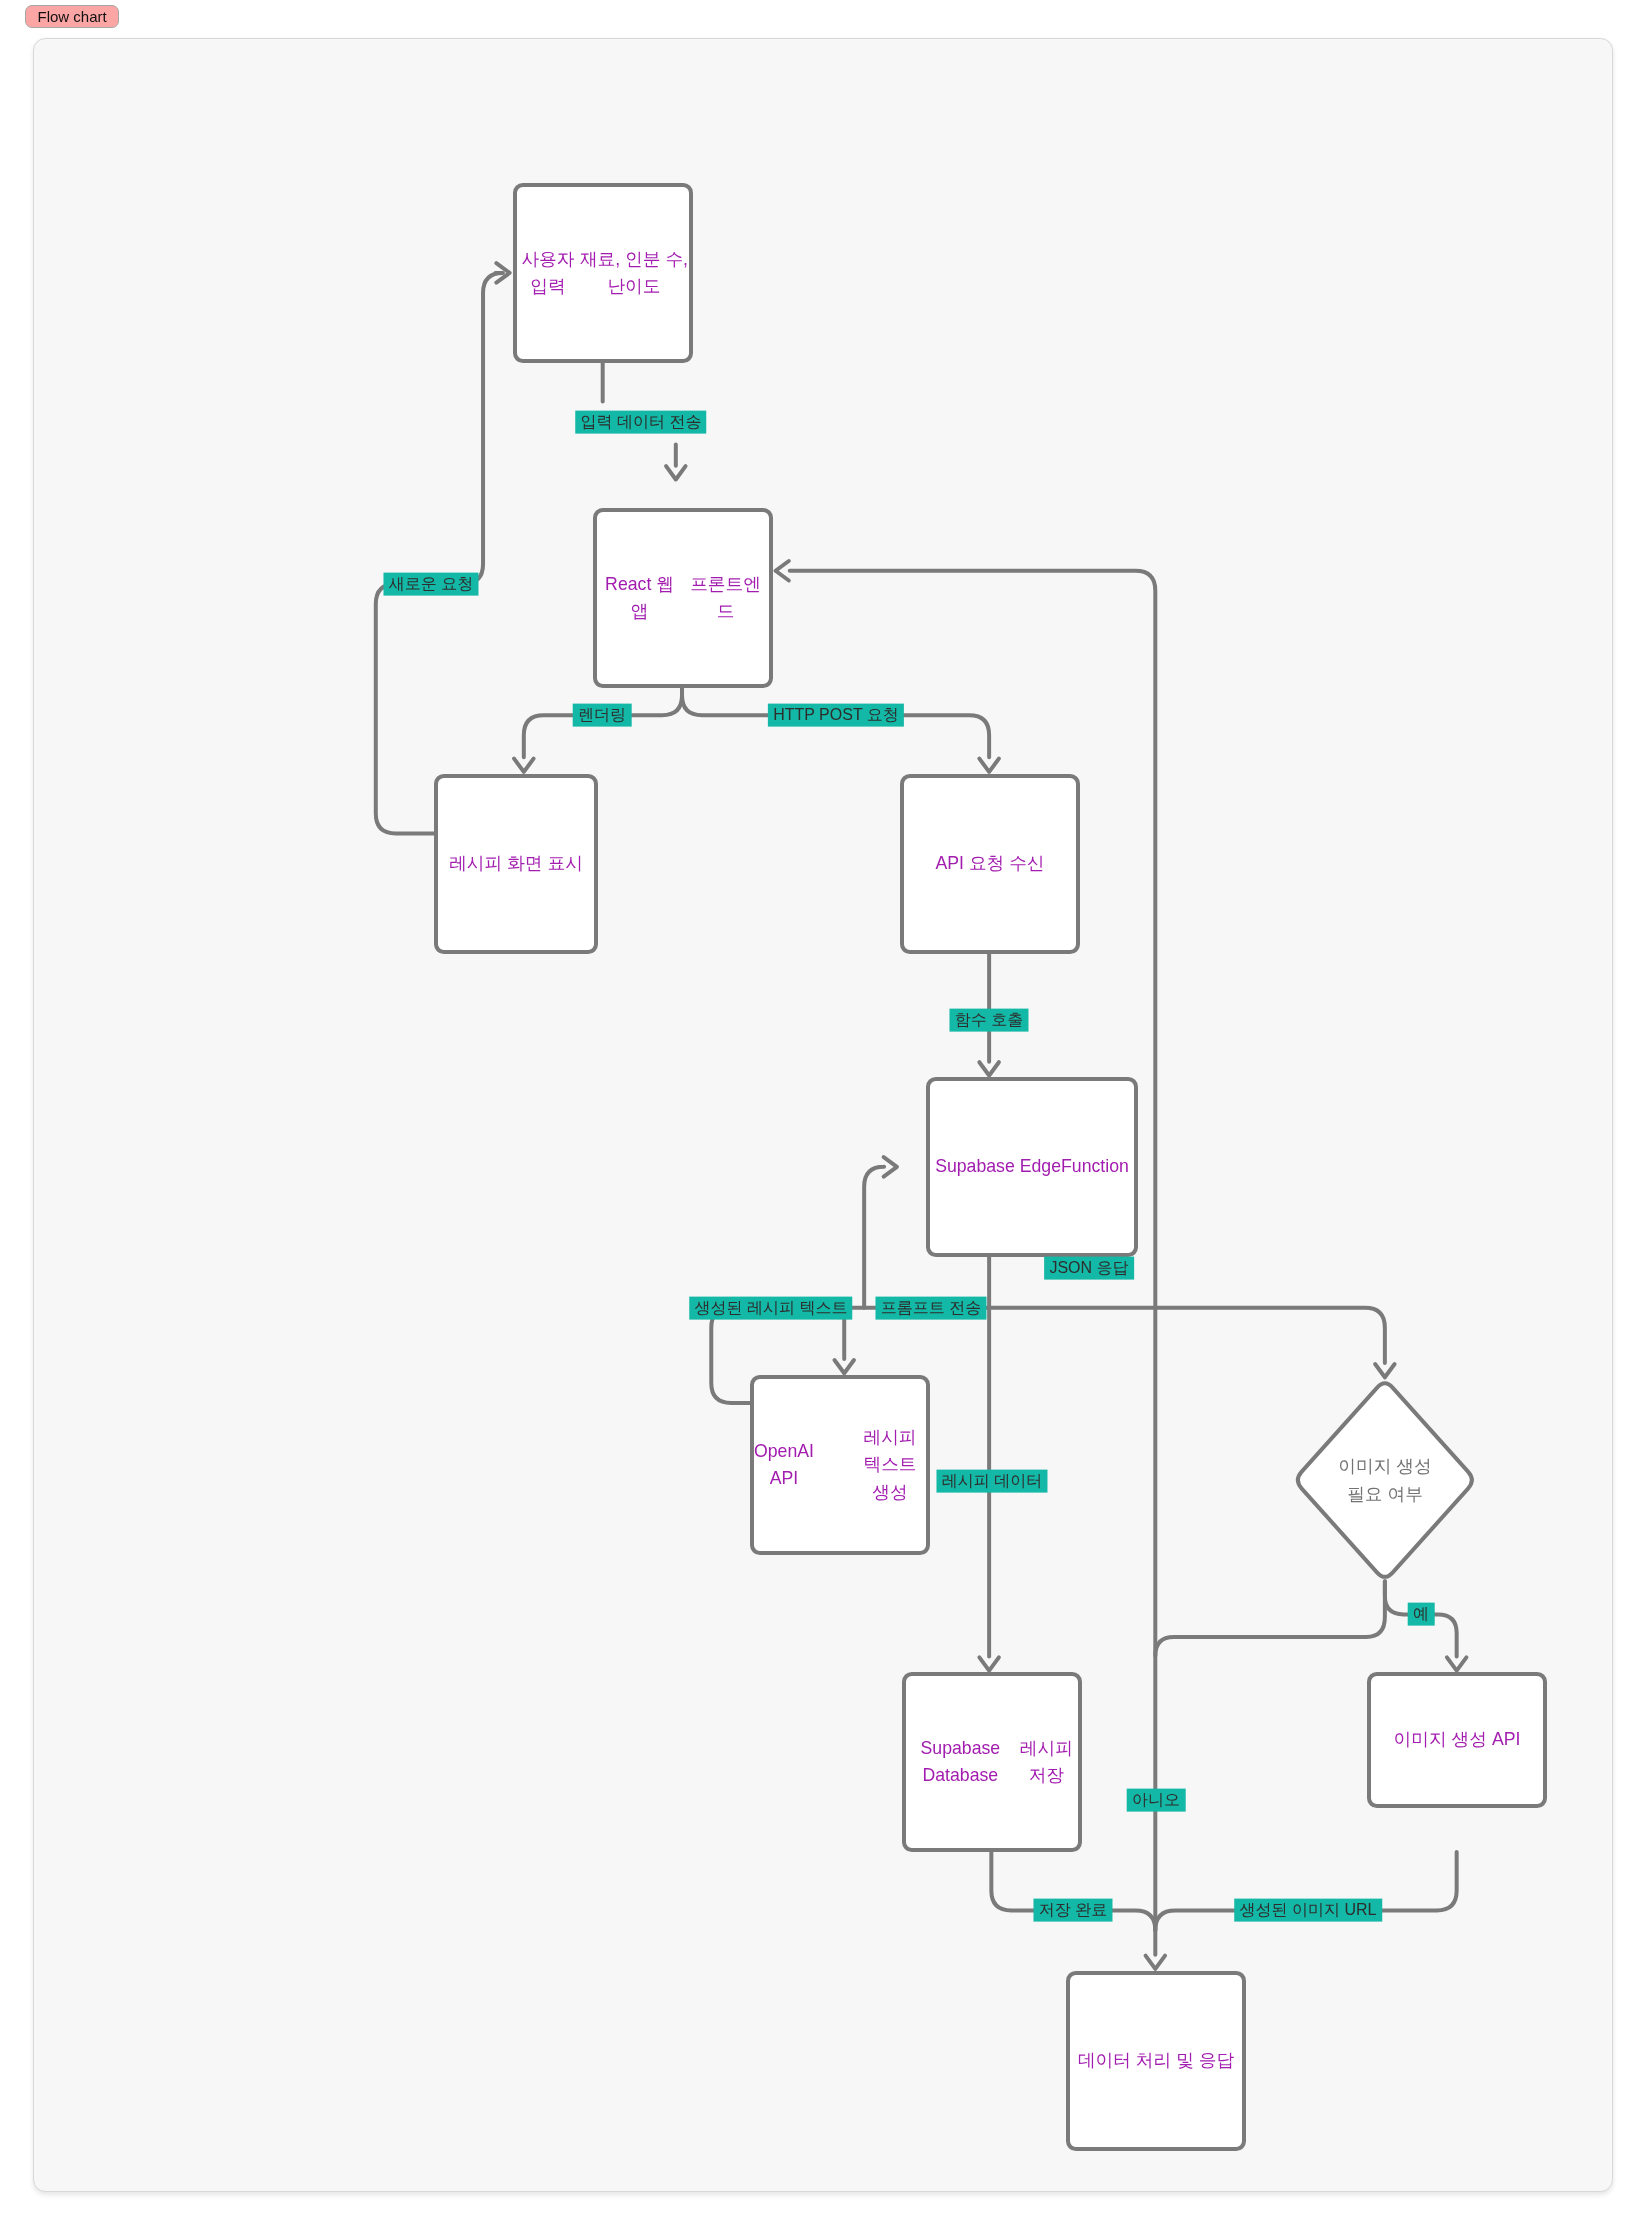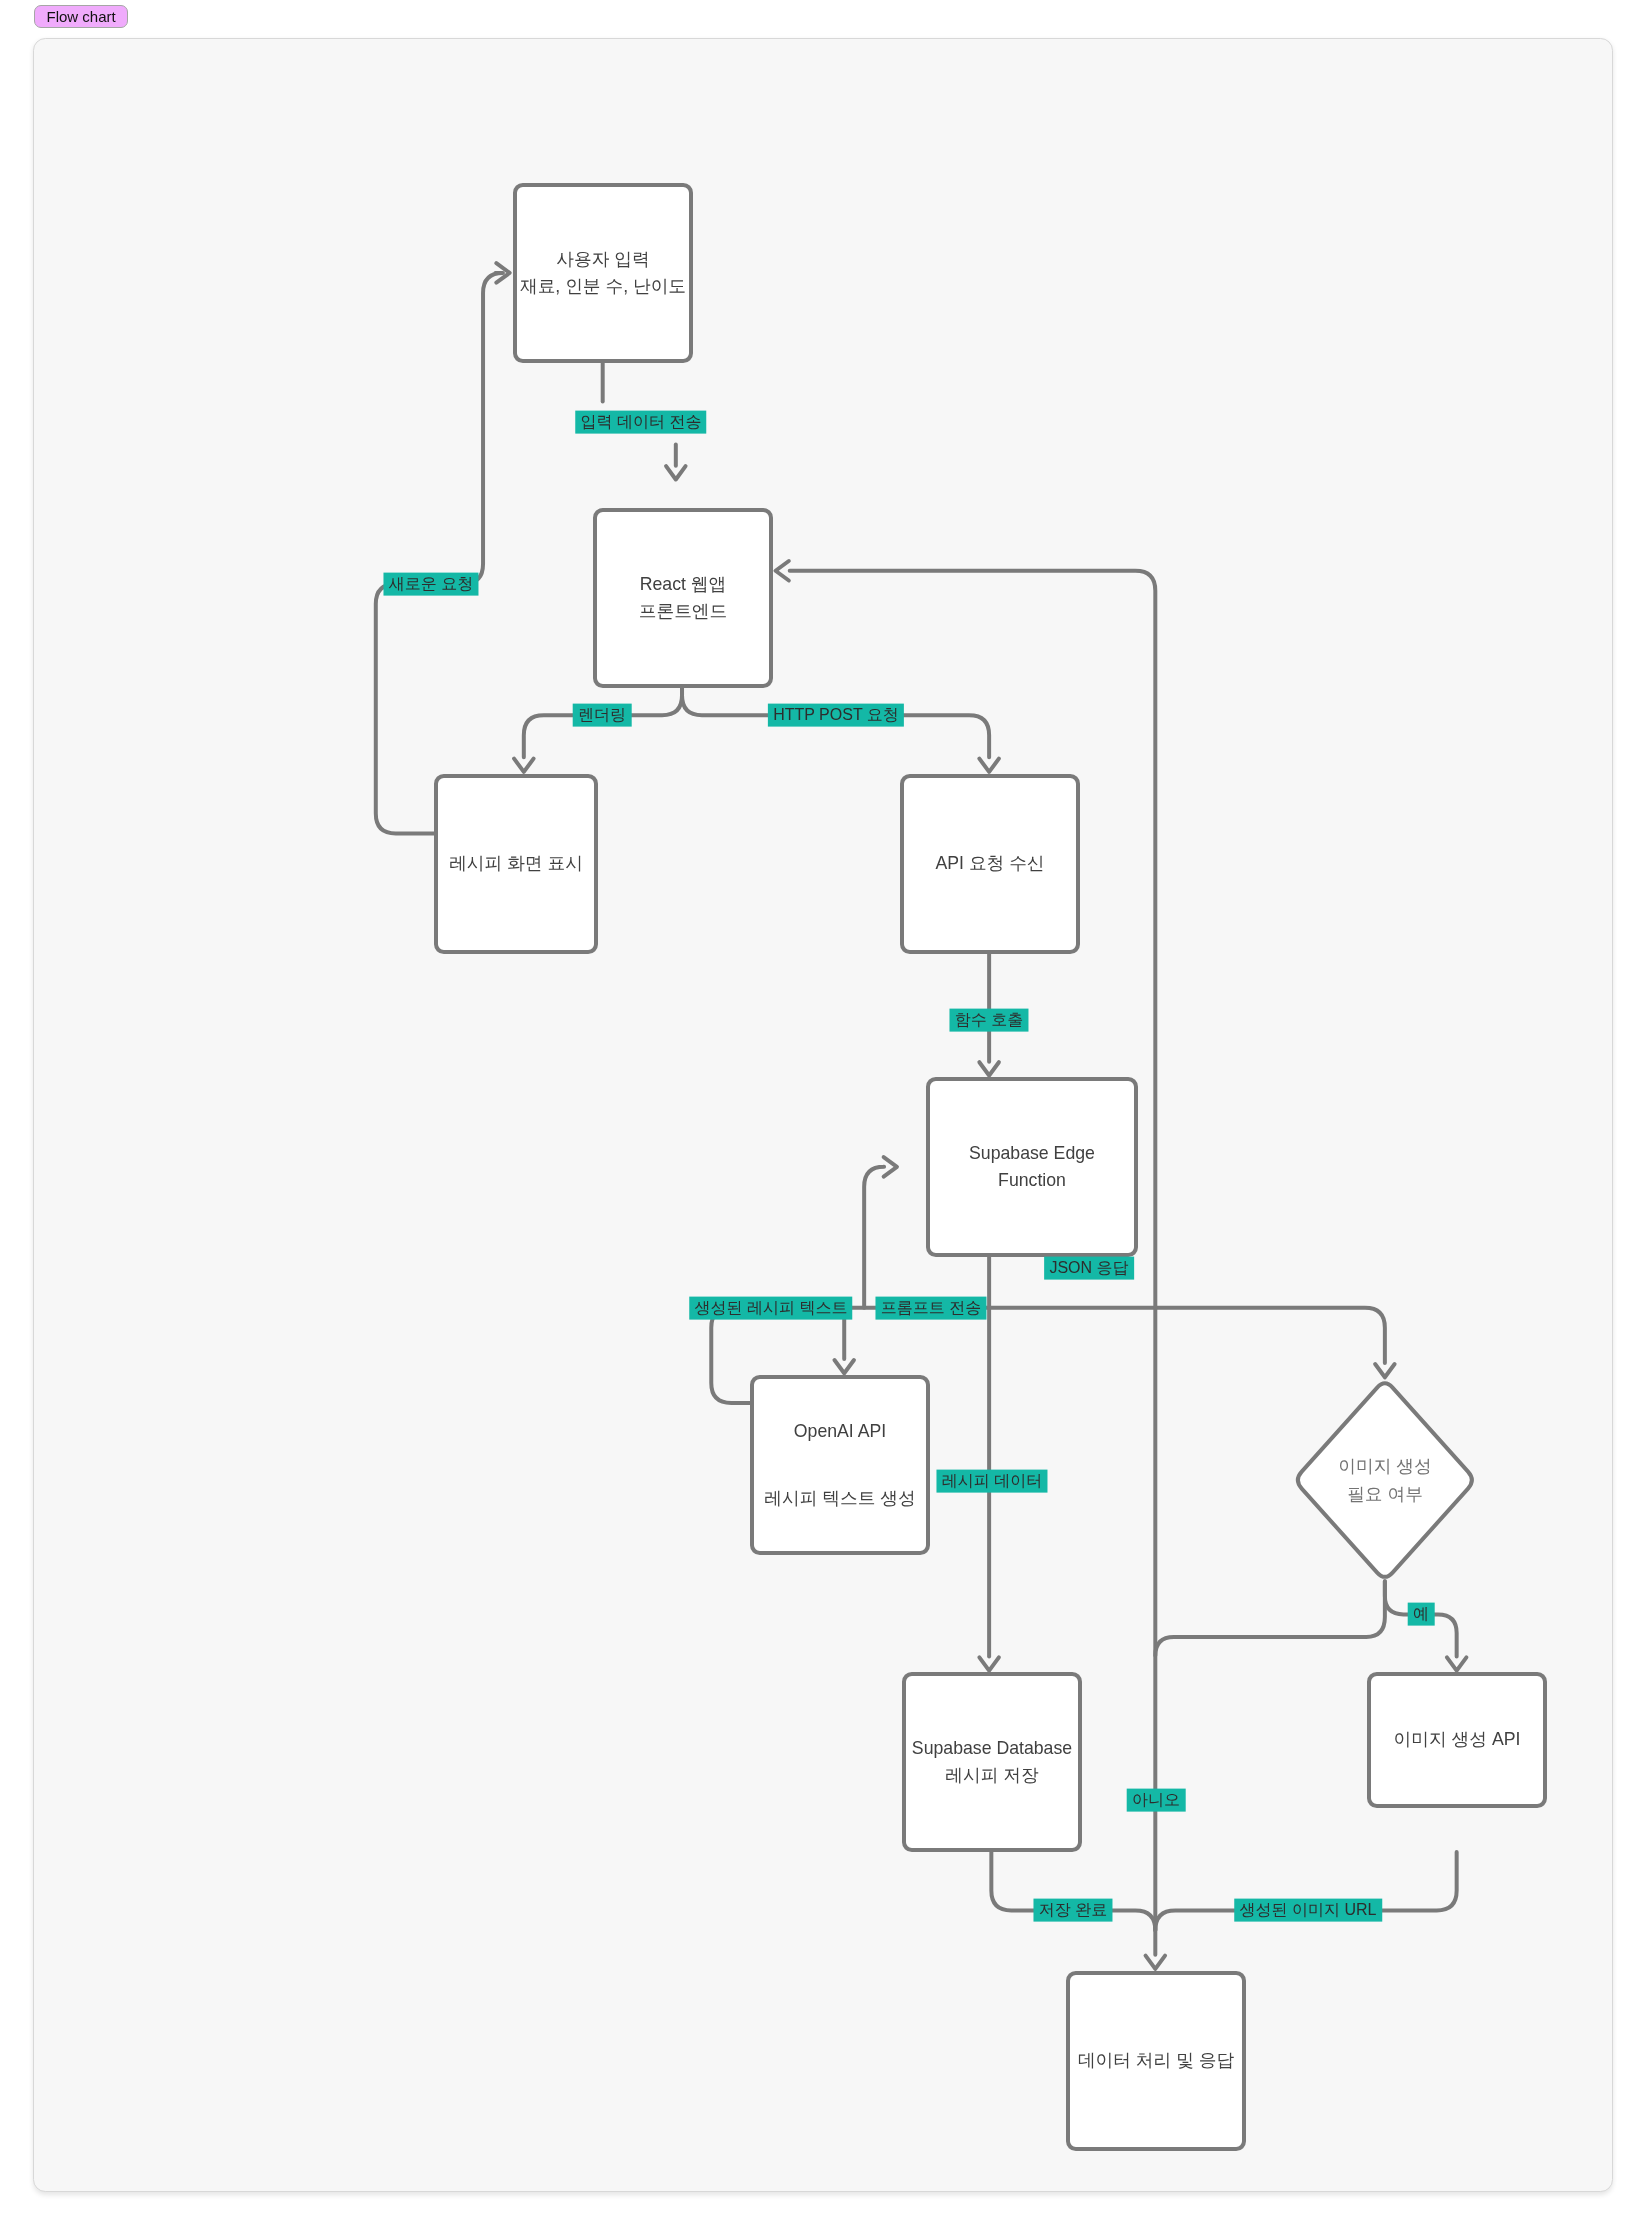--- a/index.html
+++ b/index.html
@@ -1,29 +1,29 @@
 <!DOCTYPE html>
 <html style="font-size:7px"><head>
 <meta charset="utf-8">
 <style>
   html,body{margin:0;padding:0;background:#ffffff;}
   body{width:1645px;height:2229px;position:relative;overflow:hidden;
        font-family:"Liberation Sans","DejaVu Sans",sans-serif;}
-  .badge{position:absolute;left:34px;top:5.3px;height:23px;padding:0 11.5px;
-         background:#f0abfc;border:1.3px solid #a6a6a6;border-radius:7px;
+  .badge{position:absolute;left:25px;top:5.3px;height:23px;padding:0 11.5px;
+         background:#fca5a5;border:1.3px solid #a6a6a6;border-radius:7px;
          display:flex;align-items:center;justify-content:center;
          font-size:15px;color:#111;box-sizing:border-box;}
   .panel{position:absolute;left:33px;top:38px;width:1580px;height:2154px;
          background:#f7f7f7;border:1.3px solid #d8d8d8;border-radius:12.4px;
          box-sizing:border-box;box-shadow:0 2.7px 5.3px rgba(0,0,0,0.10);}
   svg.wires{position:absolute;left:0;top:0;width:1645px;height:2229px;}
   .node{position:absolute;background:#ffffff;border:4px solid #7a7a7a;
         border-radius:9.8px;box-sizing:border-box;
-        display:flex;flex-direction:column;align-items:center;justify-content:center;
-        font-size:17.7px;line-height:27.5px;color:#404040;}
+        display:flex;flex-direction:row;align-items:center;justify-content:center;
+        font-size:17.7px;line-height:27.5px;color:#a21caf;text-align:center;}
   .elabel{position:absolute;transform:translate(-50%,-50%);
           background:#14b8a6;padding:0.9px 5.3px;white-space:nowrap;
           font-size:16px;color:#2d2d2d;}
   .dlabel{position:absolute;transform:translate(-50%,-50%);
           font-size:17.7px;line-height:27.5px;color:#737373;text-align:center;white-space:nowrap;}
 </style>
 </head>
 <body>
 
 <div class="panel"></div>

